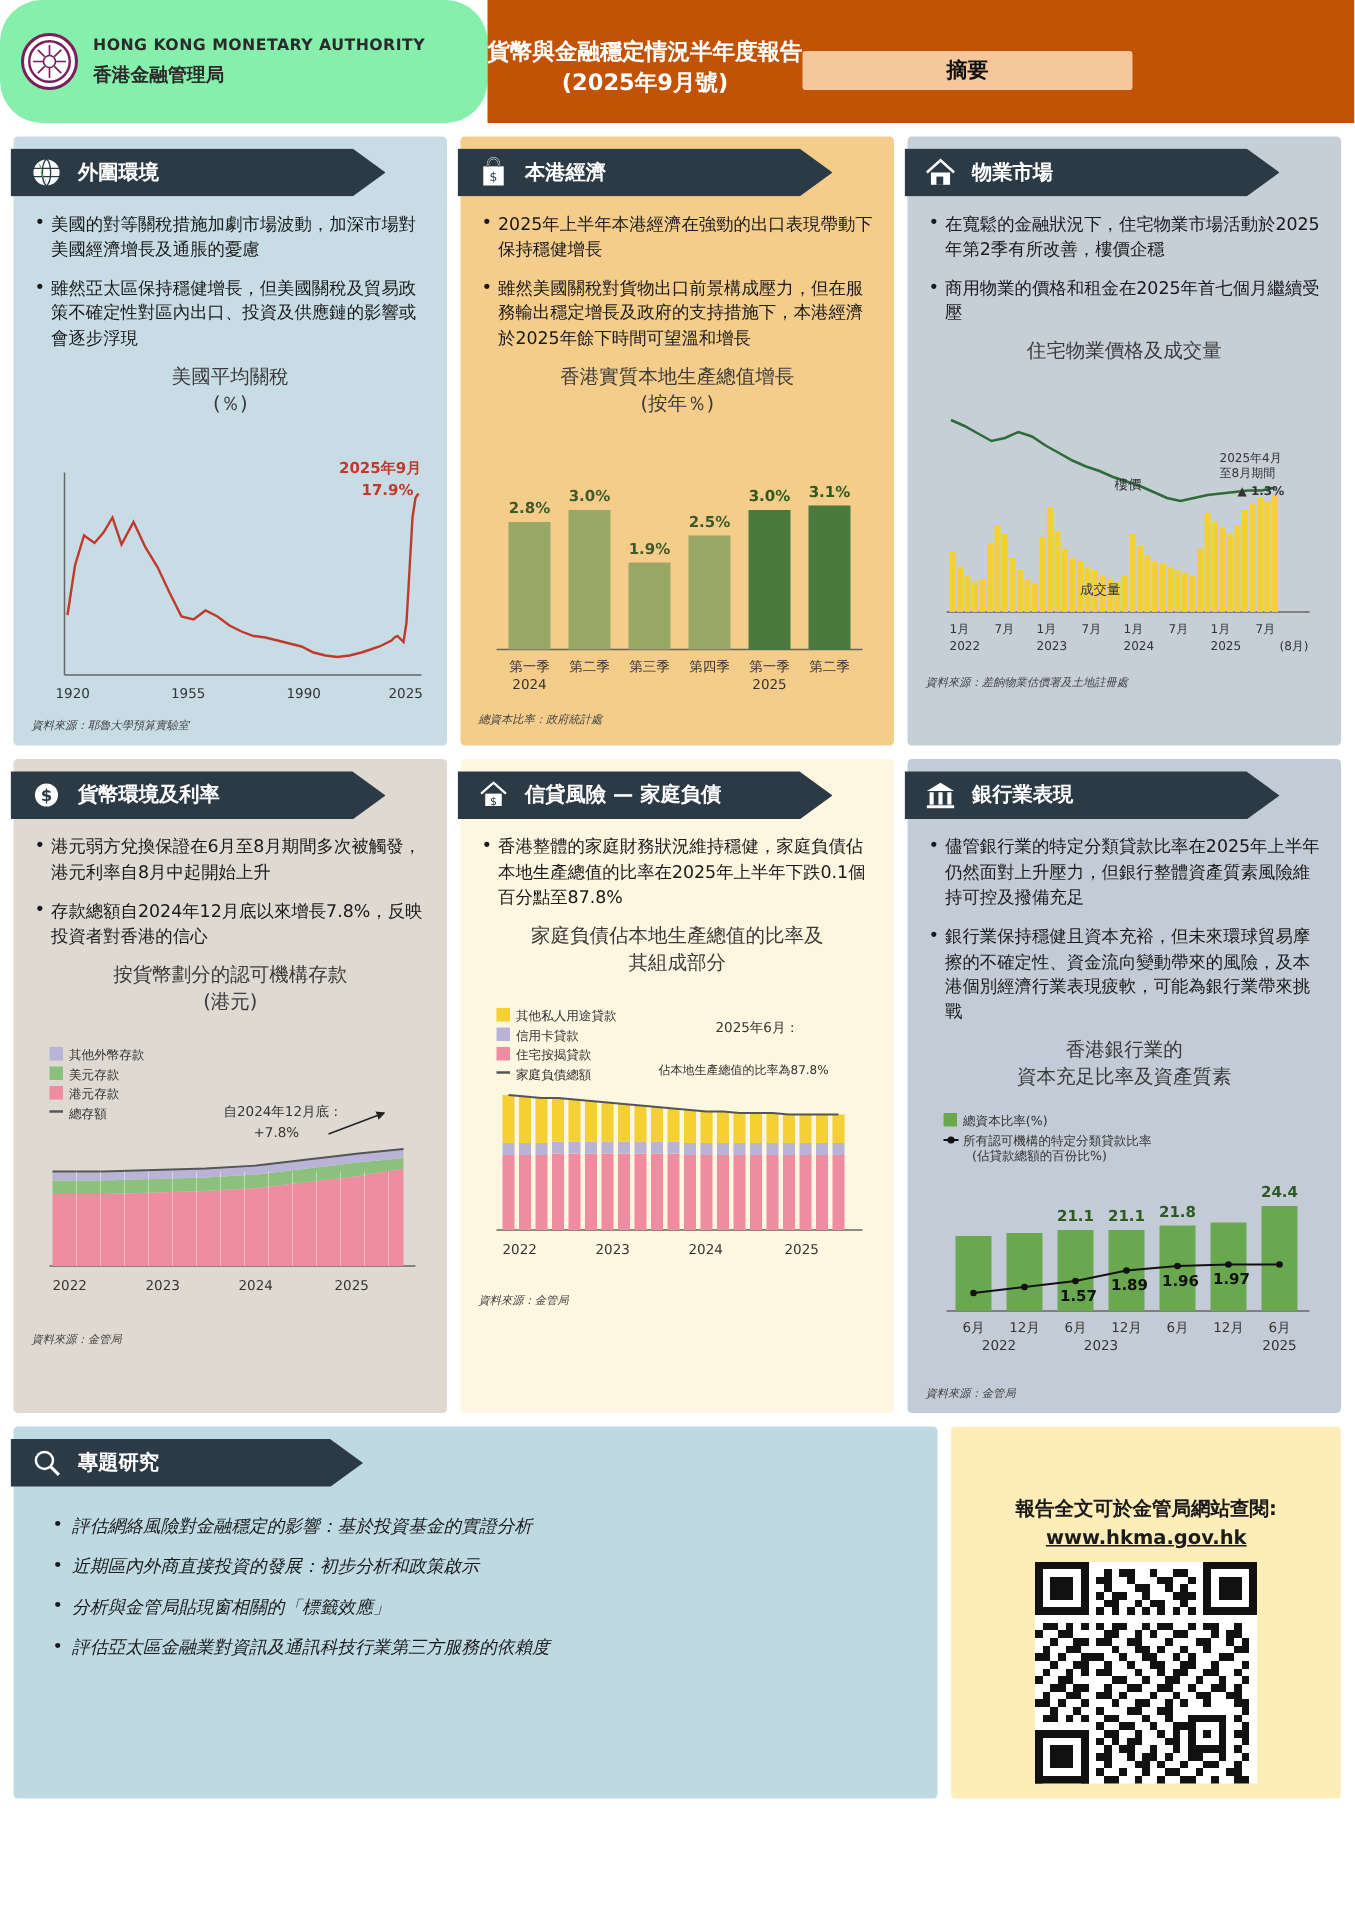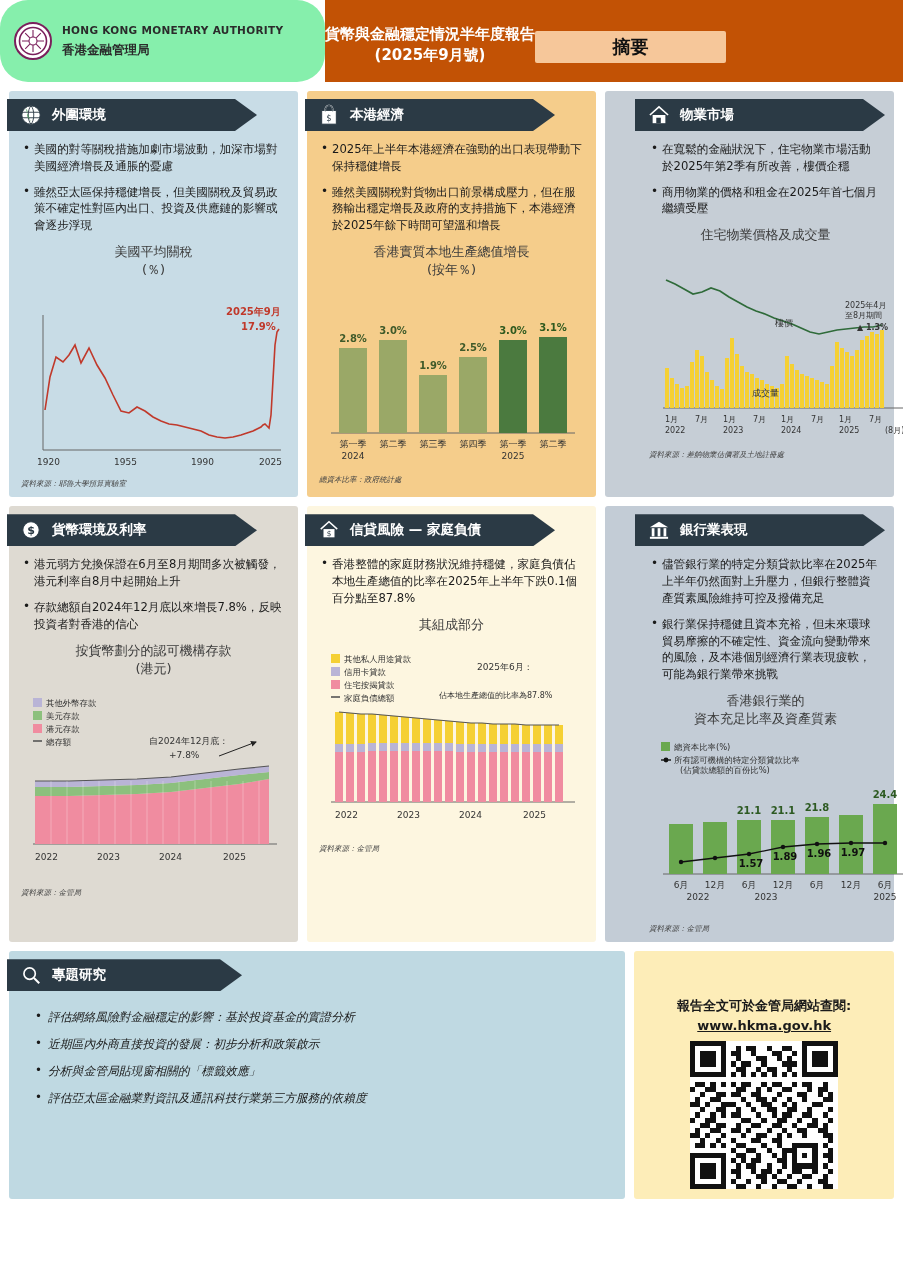--- a/index.html
+++ b/index.html
@@ -23,31 +23,31 @@
   .hkma-logo svg { display:block; }
   .hdr-left-text { line-height:1.45; }
   .hdr-en { font-size:10.5px; font-weight:bold; letter-spacing:0.3px; color:#2b2b2b; }
   .hdr-zh { font-size:12.5px; font-weight:bold; color:#2b2b2b; margin-top:2px; }
   .hdr-right {
     width:578px; background:#c25205; color:#fff; text-align:center;
     display:flex; flex-direction:row; align-items:center; justify-content:flex-start; padding-top:7px;
   }
   .hdr-title { font-size:15px; font-weight:bold; line-height:1.35; }
   .hdr-badge {
-    margin-top:4px; background:#f6c79a; color:#111; font-weight:bold; font-size:18px;
-    width:191px; padding:4px 0; border-radius:2px;
+    margin-top:4px; background:#f6c79a; color:#111; font-weight:bold; font-size:14px;
+    width:220px; padding:4px 0; border-radius:2px;
   }
 
   
   .grid { position:relative; width:903px; }
   .row { display:flex; gap:9px; padding:0 9px; margin-top:9px; }
   .card { position:relative; border-radius:3px; padding:0 0 8px 0; }
   .card.c1 { width:289px; }
   .card.c2 { width:289px; }
-  .card.c3 { width:289px;padding-left:32px; }
+  .card.c3 { width:289px; }
 
   .bg-blue   { background:#c8dce6; }
   .bg-orange { background:#f5cd8b; }
   .bg-grey   { background:#c6ced6; }
   .bg-lgrey  { background:#dedad2; }
   .bg-cream  { background:#fdf6e0; }
   .bg-steel  { background:#c3ccd6; }
   .bg-teal   { background:#bfd9e2; }
 
   
@@ -421,20 +421,21 @@
           <text x="12" y="19" font-size="8" text-anchor="middle" fill="#2b3a45" font-family="DejaVu Sans">$</text>
         </svg>
       </div>
       <div class="banner-txt">信貸風險 — 家庭負債</div>
     </div>
     <ul class="bullets">
       <li>香港整體的家庭財務狀況維持穩健，家庭負債佔本地生產總值的比率在2025年上半年下跌0.1個百分點至87.8%</li>
     </ul>
 
     <div class="chart-title">
+      <div>家庭負債佔本地生產總值的比率及</div>
       <div>其組成部分</div>
     </div>
 
     <div class="chart-wrap">
       <svg width="269" height="200" viewBox="0 0 269 200">
         <g>
           <rect x="14" y="14" width="9" height="9" fill="#f5d033"></rect>
           <text class="legtxt" x="27" y="22">其他私人用途貸款</text>
           <rect x="14" y="27" width="9" height="9" fill="#b9b4d6"></rect>
           <text class="legtxt" x="27" y="35">信用卡貸款</text>

